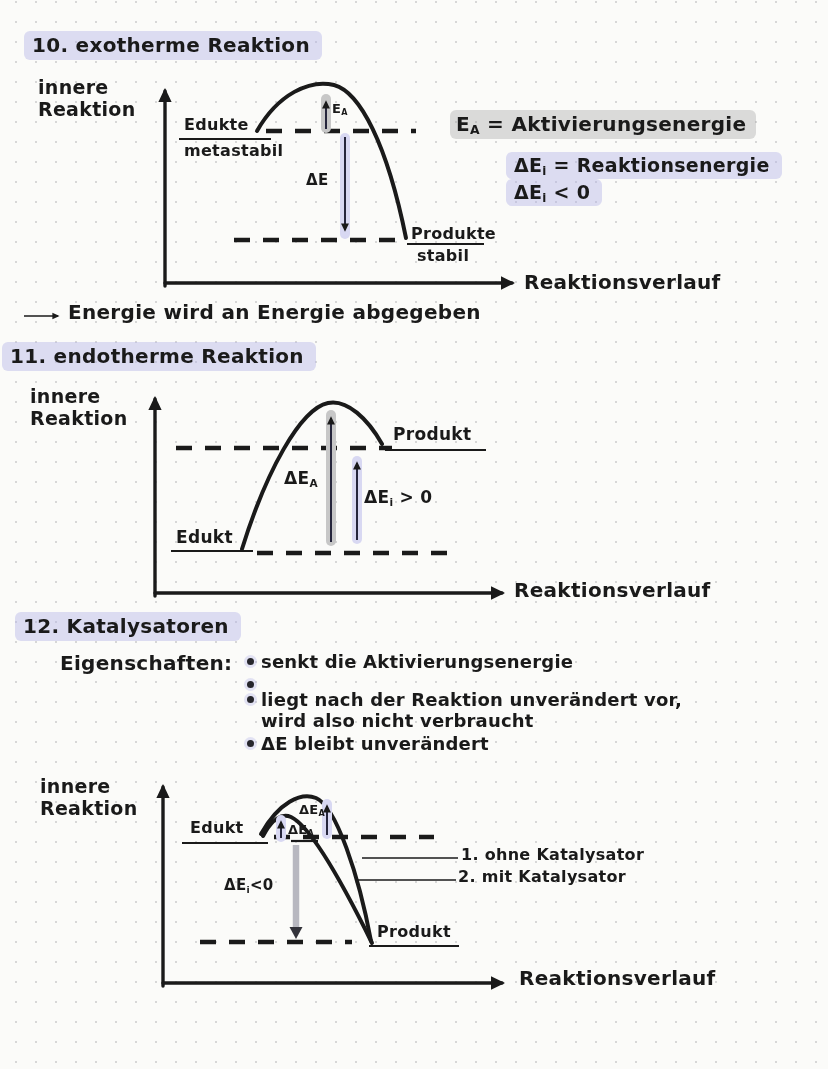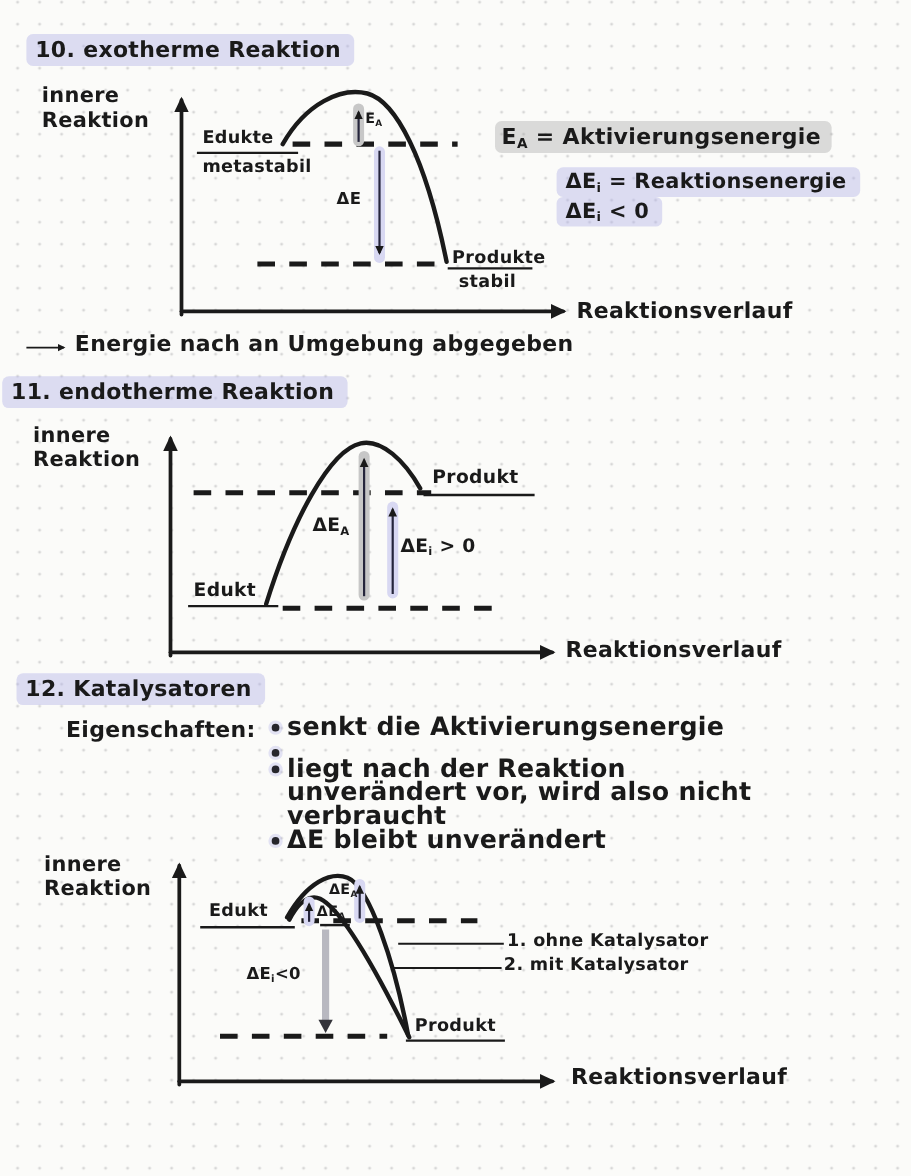--- a/index.html
+++ b/index.html
@@ -20,21 +20,21 @@
   .yaxis{font-size:19px;line-height:22px;}
   .xaxis{font-size:20px;}
   .small16{font-size:16px;}
   .small15{font-size:15px;}
   .small13{font-size:13px;}
   .lab17{font-size:17px;}
   .note{font-size:19px;}
   .note-big{font-size:20px;}
   sub{font-size:0.62em;vertical-align:-0.28em;font-weight:700;}
   .props{font-weight:700;letter-spacing:0.2px;}
-  .prop-item{display:flex;gap:7px;align-items:flex-start;font-size:23px;line-height:21.5px;margin-bottom:1px;}
+  .prop-item{display:flex;gap:7px;align-items:flex-start;font-size:18px;line-height:21.5px;margin-bottom:1px;}
   .bdot{width:7px;height:7px;border-radius:50%;background:#26262c;margin-top:7px;flex:none;box-shadow:0 0 0 3px rgba(176,176,230,0.33);}
   svg{position:absolute;left:0;top:0;}
   .axis{stroke:#1a1a1a;stroke-width:3.4;fill:none;stroke-linecap:round;}
   .curve{stroke:#1a1a1a;stroke-width:4;fill:none;stroke-linecap:round;}
   .dash{stroke:#1a1a1a;stroke-width:4.6;fill:none;stroke-dasharray:16 13;}
   .ul{stroke:#1a1a1a;stroke-width:2.2;fill:none;}
   .thin{stroke:#26263c;stroke-width:2;fill:none;}
   .thin2{stroke:#1a1a1a;stroke-width:1.7;fill:none;}
   .band-gray{stroke:#c7c7c7;stroke-width:10;stroke-linecap:round;fill:none;}
   .band-lav{stroke:#d8d8f2;stroke-width:10;stroke-linecap:round;fill:none;}
@@ -126,21 +126,21 @@
 </div>
 <div class="abs hw note" style="left:506px;top:154px;">
   <span class="hl-lav"><span>ΔE</span><sub>i</sub><span> = Reaktionsenergie</span></span>
 </div>
 <div class="abs hw note" style="left:506px;top:181px;">
   <span class="hl-lav"><span>ΔE</span><sub>i</sub><span> &lt; 0</span></span>
 </div>
 
 <div class="abs hw xaxis" style="left:524px;top:270px;">Reaktionsverlauf</div>
 
-<div class="abs hw note-big" style="left:68px;top:300px;">Energie nach an Umgebung abgegeben</div>
+<div class="abs hw note-big" style="left:68px;top:300px;">Energie wird an Energie abgegeben</div>
 
 <div class="abs hw heading" style="left:2px;top:344px;">
   <span class="hl-lav">11. endotherme Reaktion</span>
 </div>
 
 <div class="abs hw yaxis" style="left:30px;top:385px;">
   <div>innere</div>
   <div>Reaktion</div>
 </div>
 

